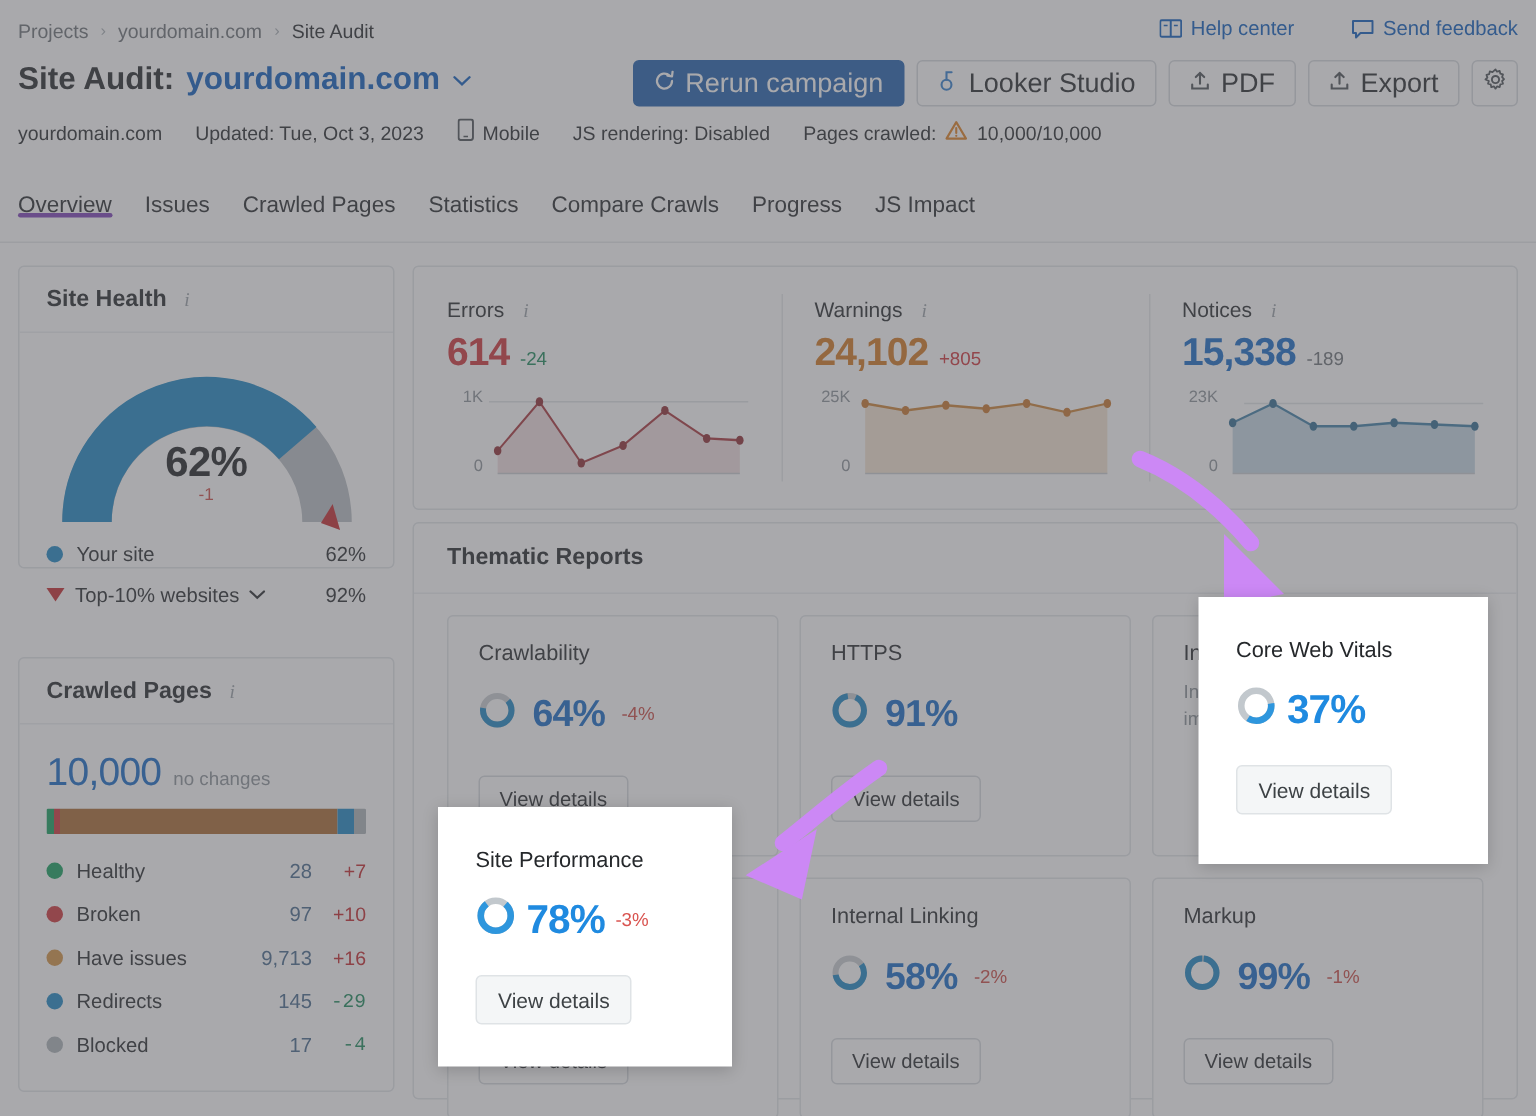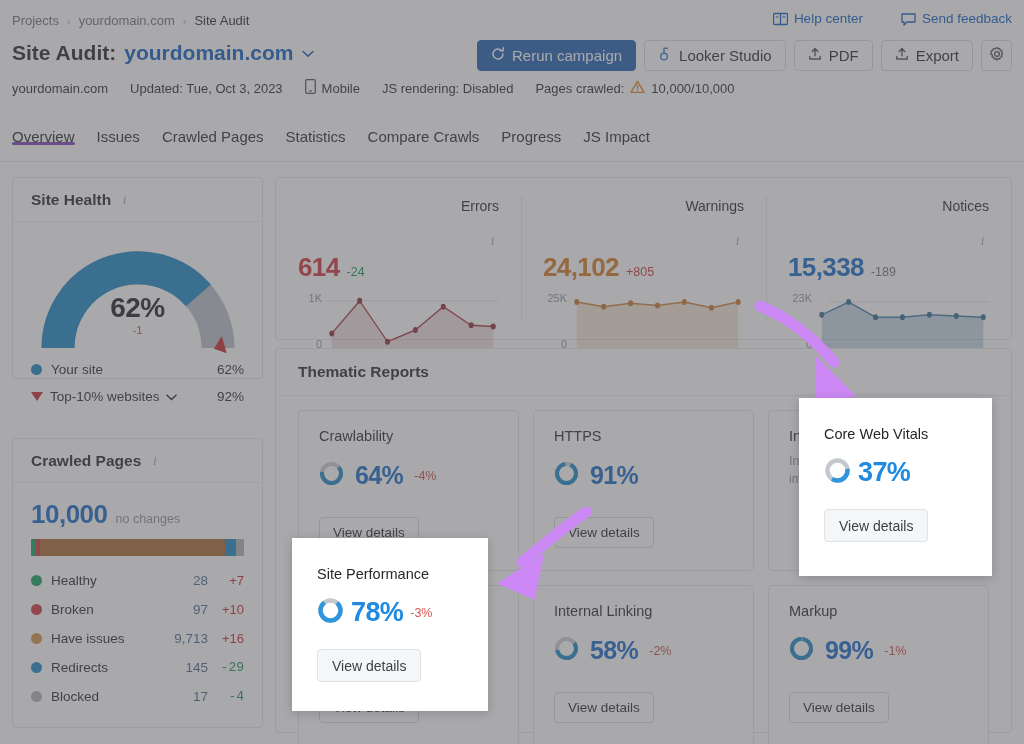--- a/index.html
+++ b/index.html
@@ -38,21 +38,21 @@
   .title-static { font-size: 21px; font-weight: bold; color: #222629; }
   .title-domain { font-size: 21px; font-weight: bold; color: #0b5dbe; }
   .title-caret { color: #0b5dbe; font-size: 14px; margin-left: 1px; }
 
   
   .toolbar { position: absolute; right: 12px; top: 40px; display: flex; align-items: center; gap: 8px; }
   .btn {
     display: flex; align-items: center; gap: 7px;
     height: 31px; padding: 0 13px;
     border: 1px solid #d6dade; border-radius: 4px;
-    background: #fff; color: #25282b; font-size: 15px;
+    background: #fff; color: #25282b; font-size: 18px;
     white-space: nowrap;
   }
   .btn.primary { background: #1e5fae; border-color: #1e5fae; color: #fff; font-weight: normal; }
   .btn.icon-only { padding: 0; width: 31px; justify-content: center; }
 
   
   .meta-row {
     position: absolute; left: 12px; top: 79px;
     display: flex; align-items: center; gap: 22px;
     font-size: 13px; color: #25282b;
@@ -103,40 +103,40 @@
     width: 0; height: 0; margin-right: 7px; flex: none;
     border-left: 6px solid transparent; border-right: 6px solid transparent;
     border-top: 9px solid #c4272b;
   }
   .legend-label { flex: 1; }
   .legend-val { color: #25282b; }
   .legend-caret { color: #25282b; font-size: 11px; margin-left: 6px; margin-right: 4px; }
 
   
   #crawled-pages-card { left: 12px; top: 438px; width: 251px; height: 290px; }
-  .cp-big { font-size: 26px; font-weight: bold; color: #1469c7; letter-spacing: -0.5px; }
+  .cp-big { font-size: 26px; font-weight: normal; color: #1469c7; letter-spacing: -0.5px; }
   .cp-note { font-size: 12.5px; color: #8b9298; margin-left: 8px; }
   .cp-bar { margin: 9px 18px 0; height: 17px; display: flex; border-radius: 1px; overflow: hidden; }
   .cp-row {
     display: flex; align-items: center; padding: 0 18px; height: 29px; font-size: 13.5px; color: #25282b;
   }
   .cp-name { flex: 1; }
   .cp-count { color: #46698c; min-width: 42px; text-align: right; }
   .cp-delta { min-width: 36px; text-align: right; font-size: 13px; }
   .up { color: #c4272b; }
   .down { color: #1a8a5a; font-family: Liberation Mono, monospace; }
 
   
   #stat-strip { left: 275px; top: 177px; width: 737px; height: 163px; }
   .stat-grid { display: flex; height: 100%; }
   .stat-cell { flex: 1; padding: 20px 22px 0; position: relative; }
   .stat-cell + .stat-cell::before {
     content: ""; position: absolute; left: 0; top: 18px; bottom: 18px; width: 1px; background: #e6e9eb;
   }
-  .stat-label { display: flex; align-items: flex-end; gap: 20px; font-size: 14px; color: #25282b; flex-direction: column; }
+  .stat-label { display: flex; align-items: center; gap: 8px; font-size: 14px; color: #25282b; }
   .stat-value-row { display: flex; align-items: baseline; gap: 7px; margin-top: 5px; }
   .stat-value { font-size: 26px; font-weight: bold; letter-spacing: -0.6px; }
   .stat-delta { font-size: 12.5px; }
   .spark { position: relative; margin-top: 12px; height: 56px; display: flex; }
   .spark-axis { width: 28px; position: relative; font-size: 11px; color: #8b9298; }
   .spark-axis .hi { position: absolute; right: 4px; top: -3px; }
   .spark-axis .lo { position: absolute; right: 4px; bottom: 1px; }
   .spark-plot { flex: 1; position: relative; }
   .spark-plot svg { display: block; width: 100%; height: 100%; }
 

